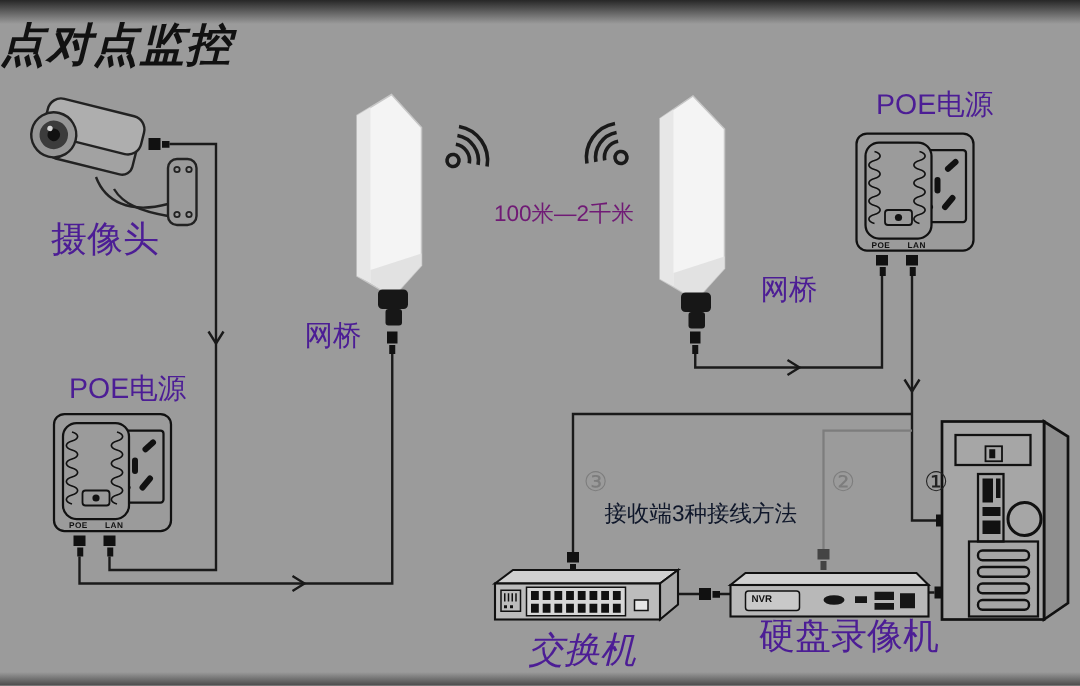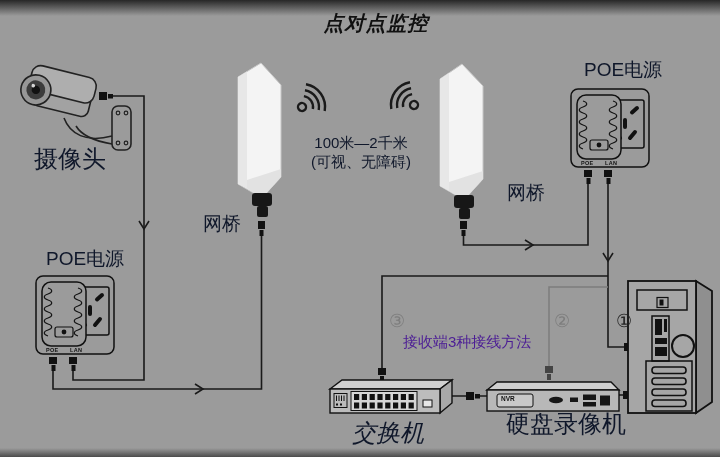--- a/index.html
+++ b/index.html
@@ -5,30 +5,30 @@
   html,body{margin:0;padding:0;background:#666;}
   #stage{
     position:relative;width:720px;height:457px;overflow:hidden;
     background:#9b9b9b;
     font-family:"Liberation Sans",sans-serif;
   }
   #stage svg{position:absolute;left:0;top:0;}
   .edge{position:absolute;left:0;width:720px;pointer-events:none;z-index:5;}
   .edge.top{top:0;height:16px;background:linear-gradient(to bottom,rgba(10,10,10,.8),rgba(10,10,10,0));}
   .edge.bottom{bottom:0;height:9px;background:linear-gradient(to top,rgba(10,10,10,.55),rgba(10,10,10,0));}
-  .lbl{position:absolute;color:#0f172a;white-space:nowrap;z-index:4;}
-  .title{left:0;right:0;top:10px;text-align:center;font-size:20px;font-weight:bold;font-style:italic;letter-spacing:1px;color:#111;padding-left:32px;}
+  .lbl{position:absolute;color:#4c1d95;white-space:nowrap;z-index:4;}
+  .title{left:0;right:0;top:10px;font-size:30px;font-weight:bold;font-style:italic;letter-spacing:1px;color:#111;}
   .l19{font-size:19px;}
   .l18{font-size:24px;}
   .l15{font-size:15px;}
-  .dist{left:283px;top:133px;width:156px;text-align:center;line-height:19px;color:#0f172a;}
+  .dist{left:298px;top:133px;width:156px;text-align:center;line-height:19px;color:#701a75;}
   .num{font-size:18px;line-height:18px;}
   .num.gray{color:#7d7d7d;}
   .num.dark{color:#222;}
-  .note{color:#4c1d95;}
+  .note{color:#0f172a;}
   svg text{font-family:"Liberation Sans",sans-serif;}
   .tinyport{font-size:5.5px;font-weight:bold;fill:#111;letter-spacing:.3px;}
   .badge{font-size:6.5px;font-weight:bold;fill:#111;}
 </style>
 </head>
 <body>
 
 <div id="stage">
 
   <svg viewBox="0 0 720 457" width="720" height="457">
@@ -227,21 +227,20 @@
   </svg>
 
   <div class="lbl title">点对点监控</div>
 
   <div class="lbl l18" style="left:34px;top:143px;">摄像头</div>
   <div class="lbl l19" style="left:46px;top:246px;">POE电源</div>
   <div class="lbl l19" style="left:203px;top:211px;">网桥</div>
 
   <div class="lbl l15 dist">
     <div>100米—2千米</div>
-    <div>(可视、无障碍)</div>
   </div>
 
   <div class="lbl l19" style="left:507px;top:180px;">网桥</div>
   <div class="lbl l19" style="left:584px;top:57px;">POE电源</div>
 
   <div class="lbl num gray" style="left:389px;top:312px;">③</div>
   <div class="lbl num gray" style="left:554px;top:312px;">②</div>
   <div class="lbl num dark" style="left:616px;top:312px;">①</div>
   <div class="lbl l15 note" style="left:403px;top:333px;">接收端3种接线方法</div>
 

